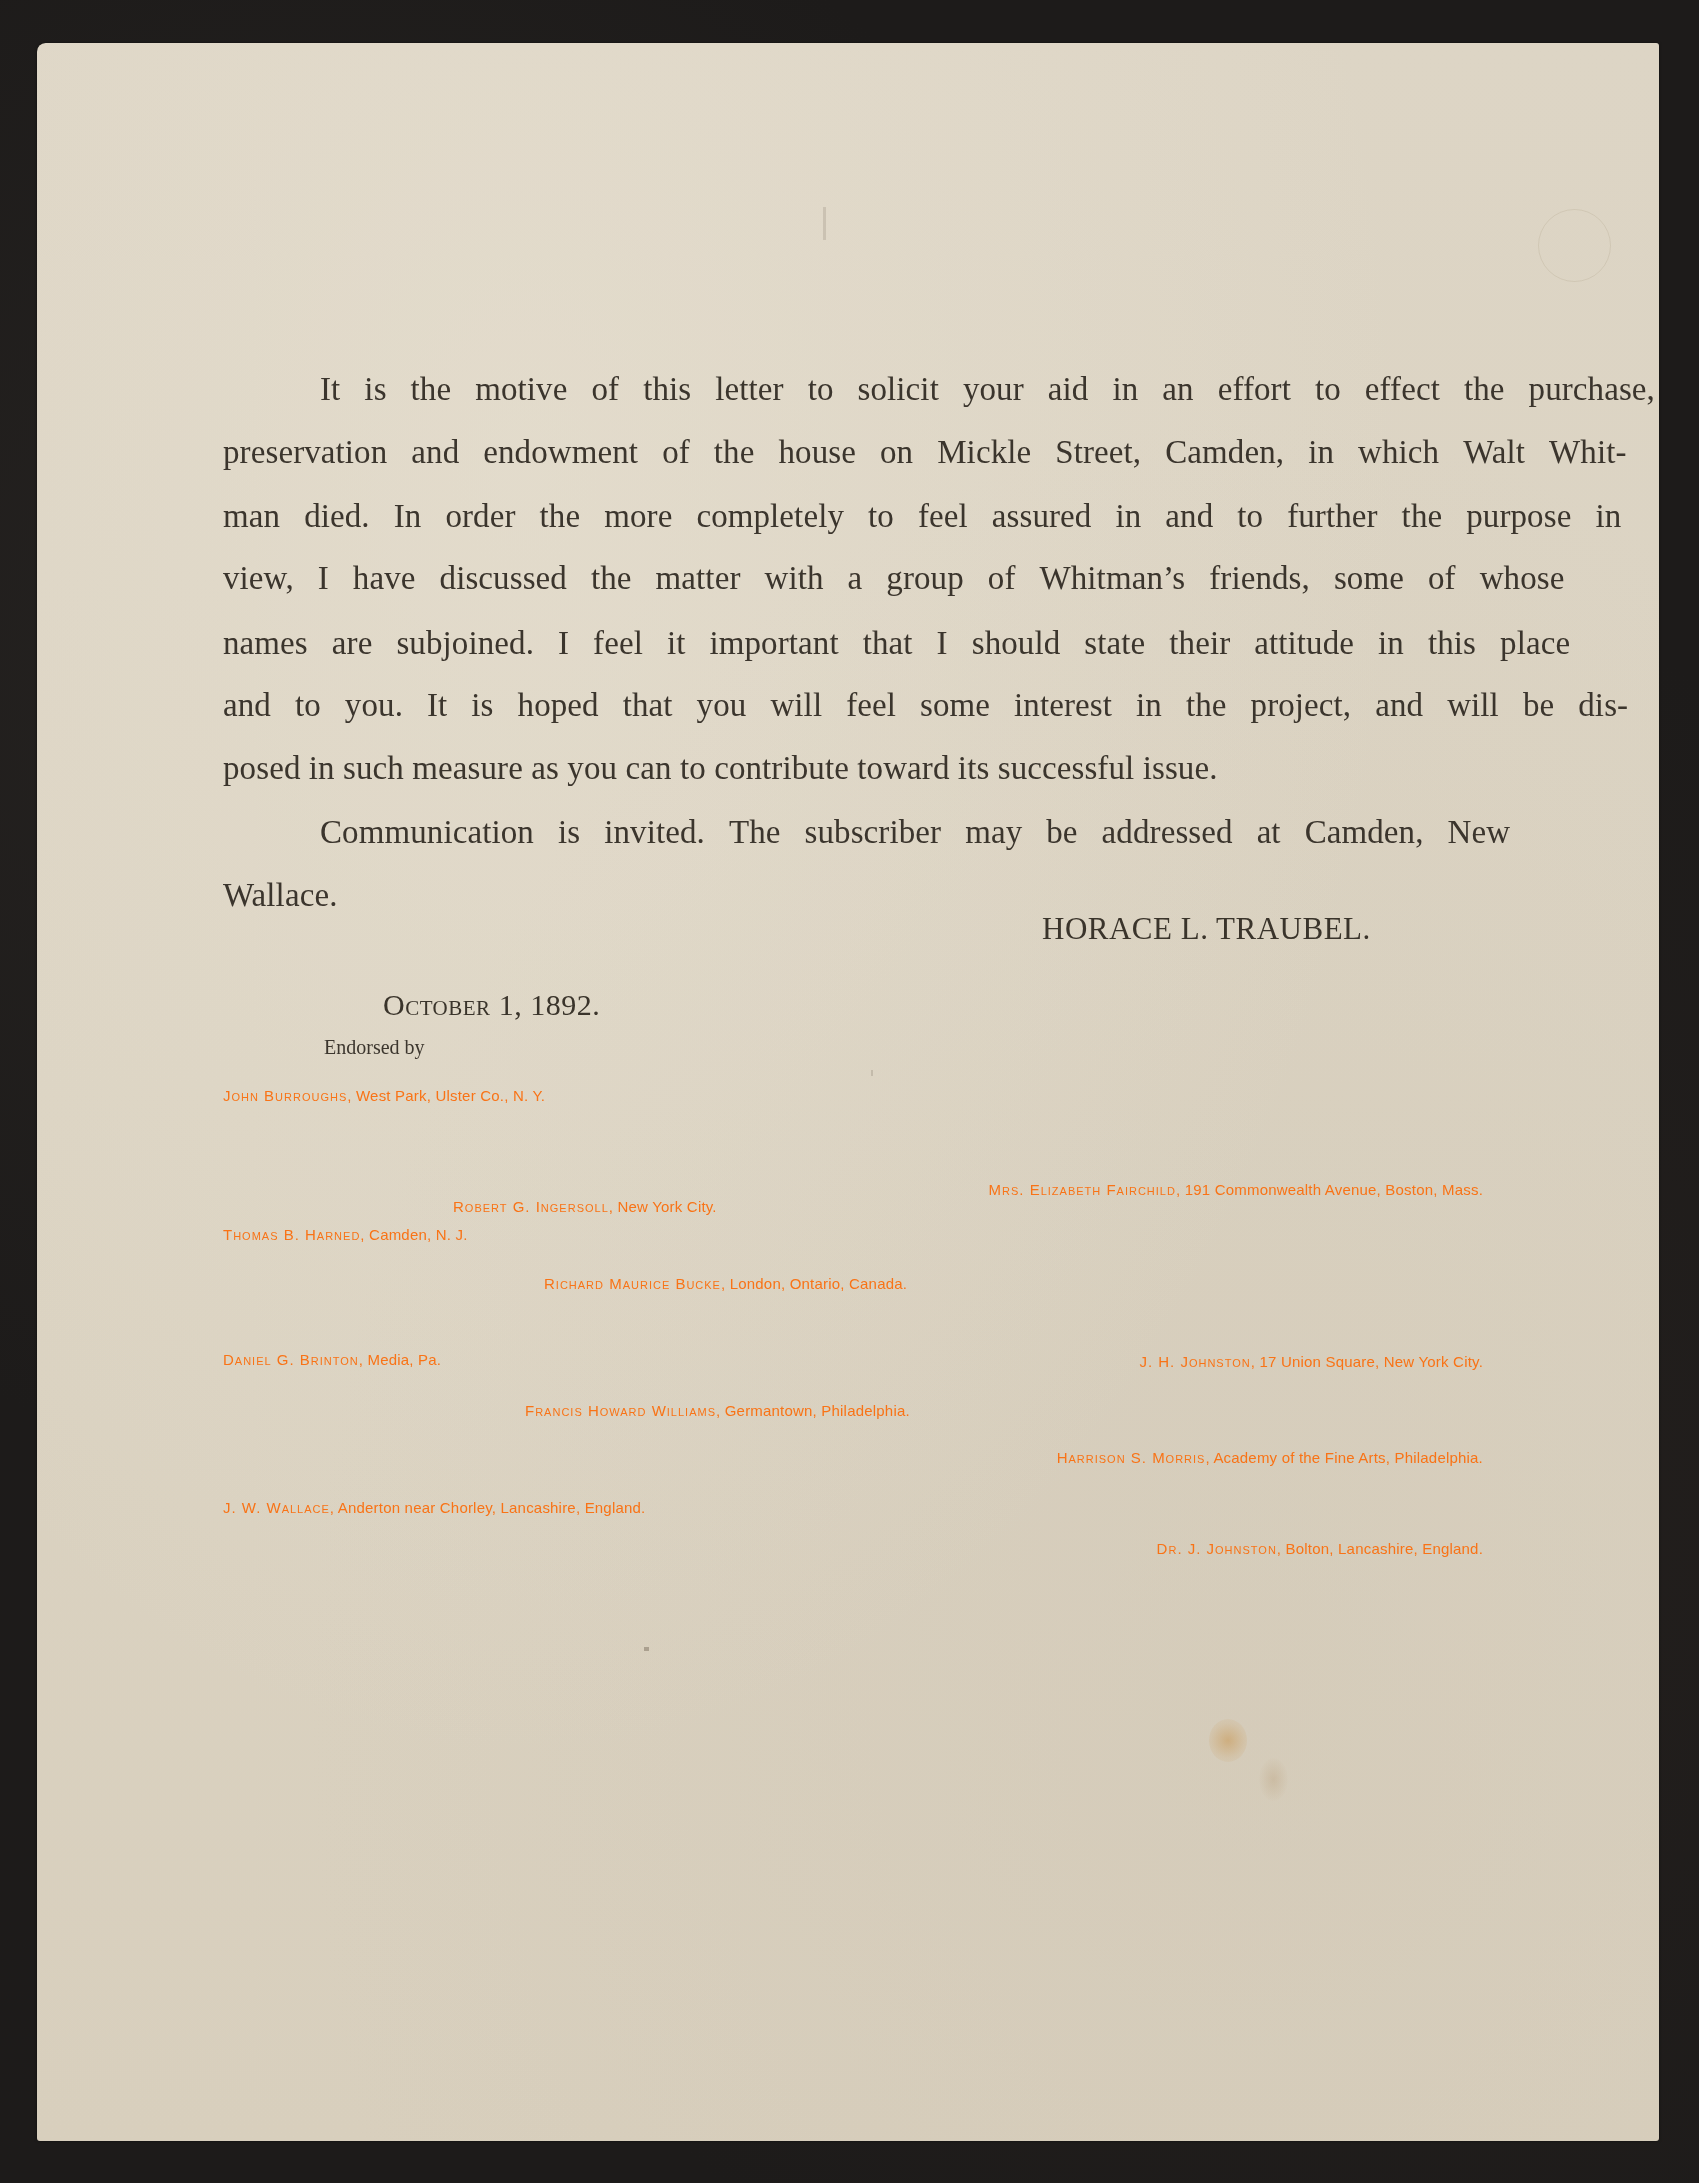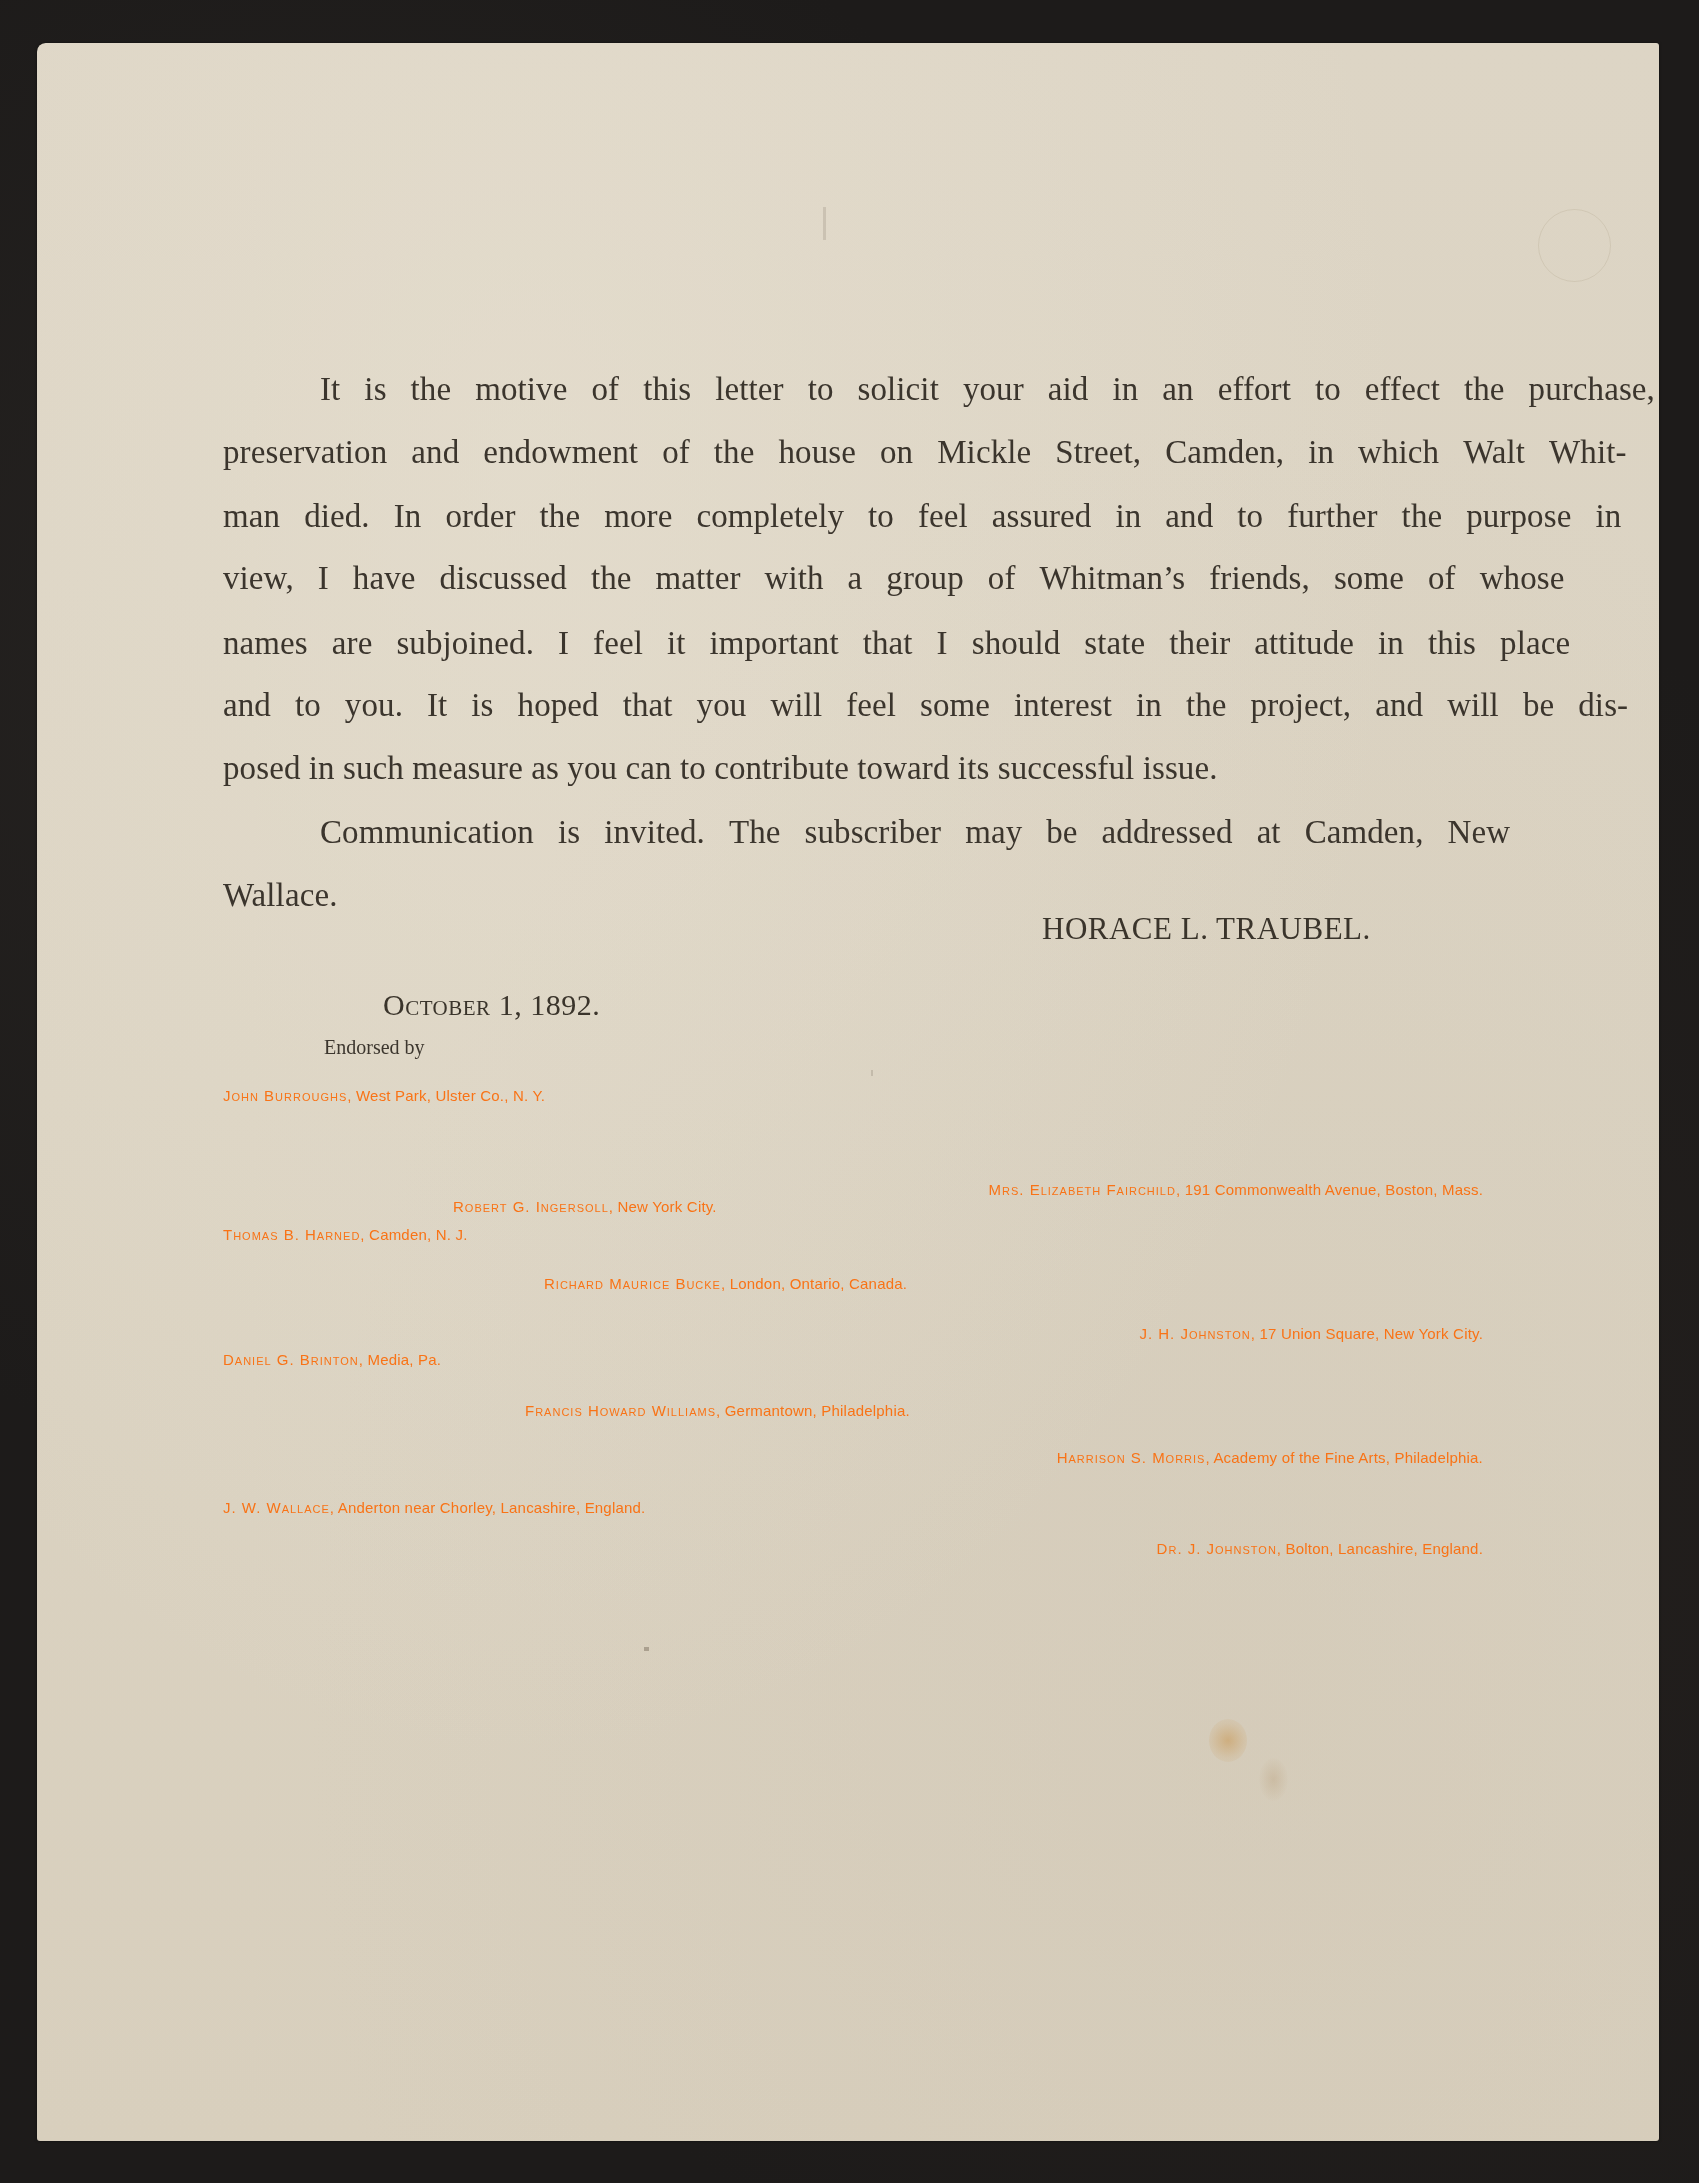--- a/index.html
+++ b/index.html
@@ -254,20 +254,20 @@
 <div class="txt date" style="left:383px; top:942px;margin-top:48px;">October 1, 1892.</div>
 
 <div class="txt endorsed-label" style="left:324px; top:1037px;">Endorsed by</div>
 
 <div id="endorsers">
     <div class="txt endorser" style="top: 1088px; left: 223px;"><span class="nm">John Burroughs</span><span>, West Park, Ulster Co., N. Y.</span></div>
     <div class="txt endorser" style="top: 1199px; left: 453px;"><span class="nm">Robert G. Ingersoll</span><span>, New York City.</span></div>
     <div class="txt endorser" style="top: 1182px; right: 216px;"><span class="nm">Mrs. Elizabeth Fairchild</span><span>, 191 Commonwealth Avenue, Boston, Mass.</span></div>
     <div class="txt endorser" style="top: 1227px; left: 223px;"><span class="nm">Thomas B. Harned</span><span>, Camden, N. J.</span></div>
     <div class="txt endorser" style="top: 1276px; left: 544px;"><span class="nm">Richard Maurice Bucke</span><span>, London, Ontario, Canada.</span></div>
-    <div class="txt endorser" style="top: 1326px; right: 216px;"><span class="nm">J. H. Johnston</span><span>, 17 Union Square, New York City.</span></div>
+    <div class="txt endorser" style="top: 1354px; right: 216px;"><span class="nm">J. H. Johnston</span><span>, 17 Union Square, New York City.</span></div>
     <div class="txt endorser" style="top: 1352px; left: 223px;"><span class="nm">Daniel G. Brinton</span><span>, Media, Pa.</span></div>
     <div class="txt endorser" style="top: 1403px; left: 525px;"><span class="nm">Francis Howard Williams</span><span>, Germantown, Philadelphia.</span></div>
     <div class="txt endorser" style="top: 1450px; right: 216px;"><span class="nm">Harrison S. Morris</span><span>, Academy of the Fine Arts, Philadelphia.</span></div>
     <div class="txt endorser" style="top: 1492px; left: 223px; margin-top: 8px;"><span class="nm">J. W. Wallace</span><span>, Anderton near Chorley, Lancashire, England.</span></div>
     <div class="txt endorser" style="top: 1541px; right: 216px;"><span class="nm">Dr. J. Johnston</span><span>, Bolton, Lancashire, England.</span></div>
   </div>
 
 
 </body></html>

